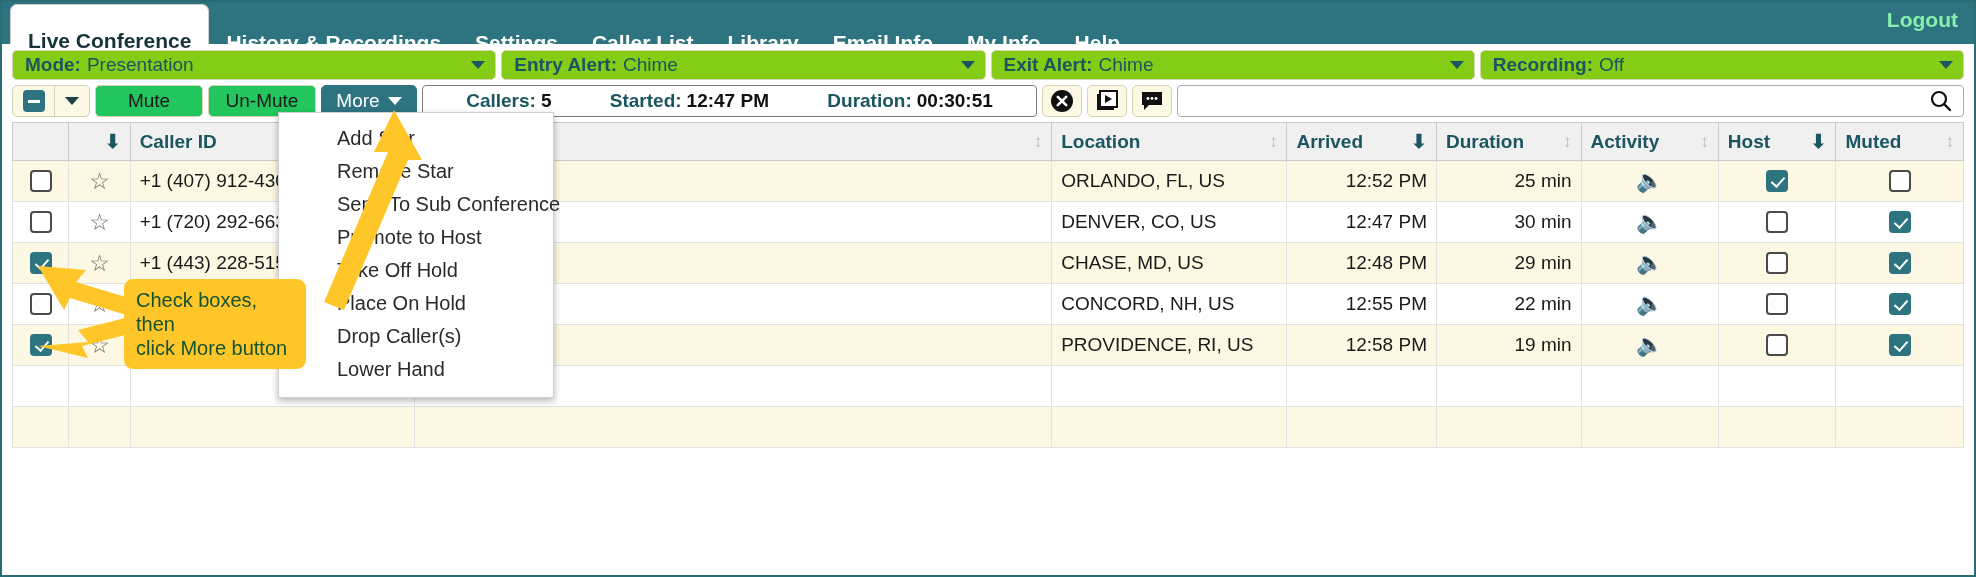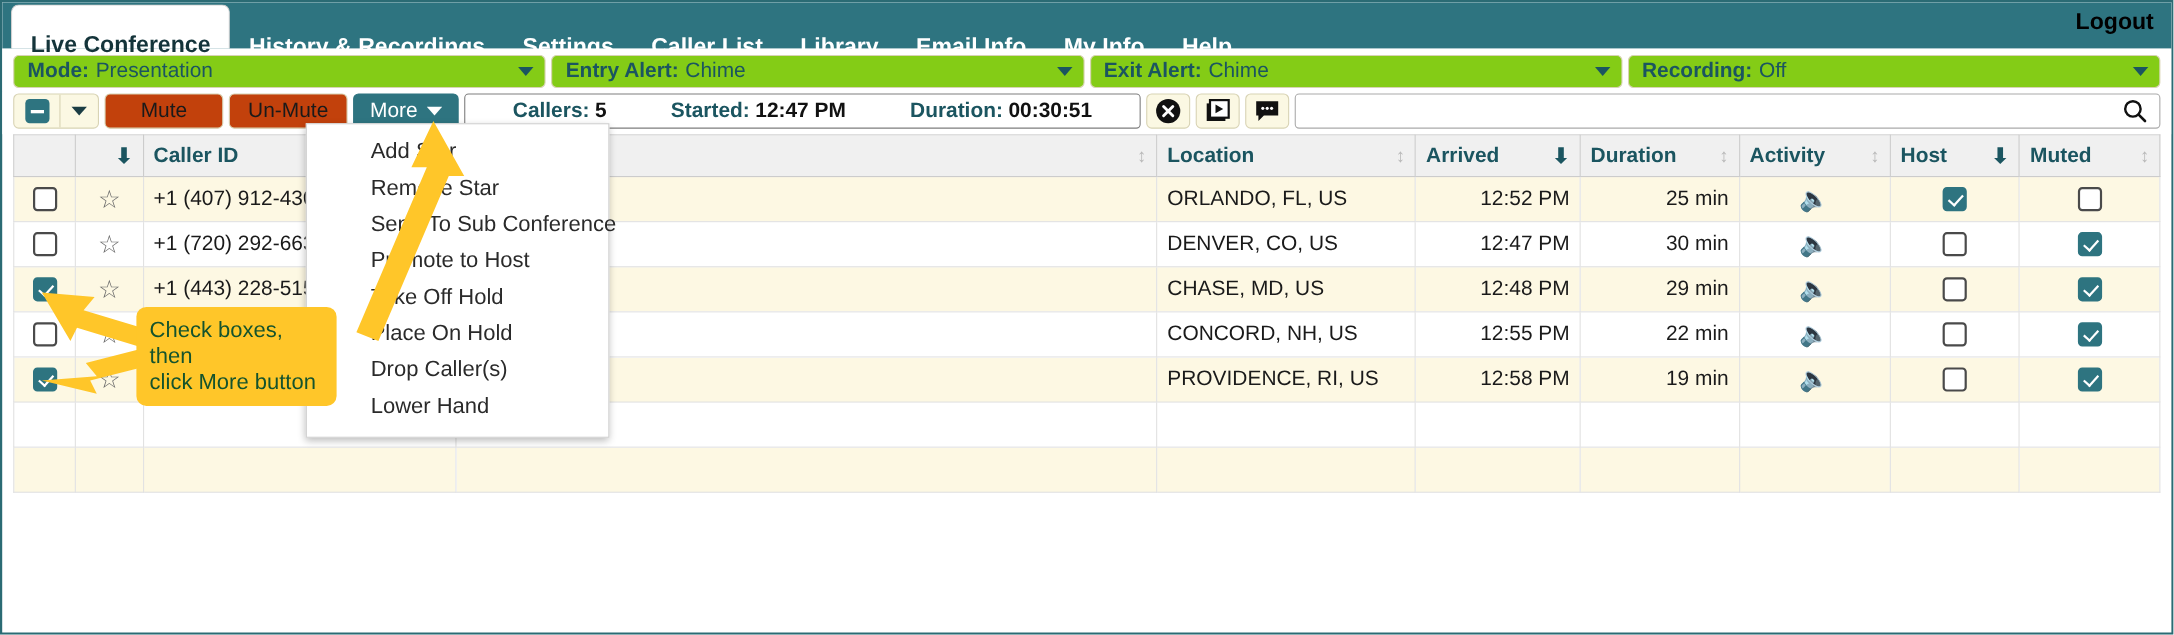--- a/index.html
+++ b/index.html
@@ -42,21 +42,21 @@
     border-radius: 7px 7px 0 0;
     height: 40px;
     line-height: 40px;
     border: 1px solid #cfcfcf;
     border-bottom: none;
   }
   .logout {
     position: absolute;
     right: 16px;
     top: 6px;
-    color: #000000;
+    color: #86efac;
     font-size: 21px;
     font-weight: bold;
     cursor: pointer;
   }
 
   
   .selrow {
     display: flex;
     padding: 6px 10px 3px 10px;
     gap: 0px;
@@ -128,21 +128,21 @@
   .minusbox i { display:block; width: 12px; height: 3px; background: #ffffff; }
   .chev-dn {
     width: 0; height: 0;
     border-left: 7px solid transparent;
     border-right: 7px solid transparent;
     border-top: 8px solid #1b3d44;
   }
   .btn {
     height: 32px;
     min-width: 108px;
-    background: #c2410c;
+    background: #22c55e;
     border: 1px solid #d8d3b4;
     border-radius: 5px;
     color: #1a1a1a;
     font-size: 19px;
     display: flex; align-items: center; justify-content: center;
     padding: 0 14px;
     cursor: pointer;
     white-space: nowrap;
   }
   .btn.primary {

